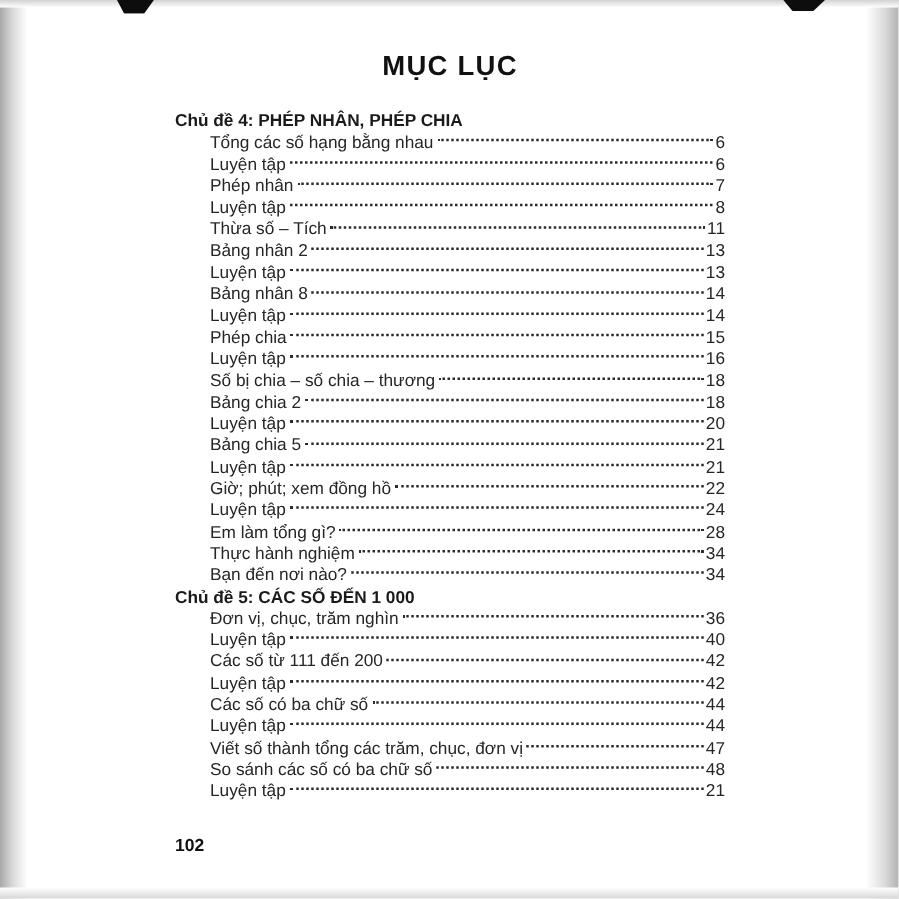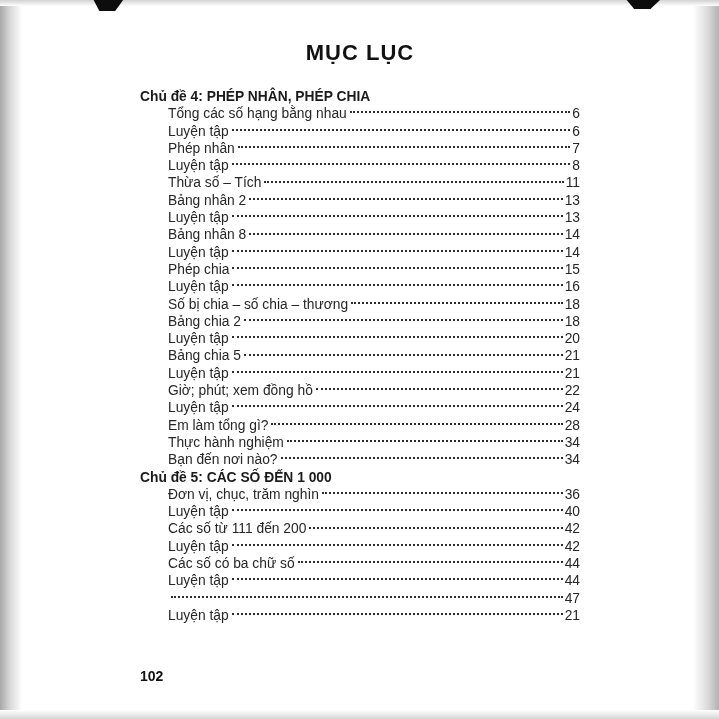--- a/index.html
+++ b/index.html
@@ -239,22 +239,28 @@
           <span class="toc-label">Các số có ba chữ số</span>
           <span class="toc-dots"></span>
           <span class="toc-page">44</span>
         </div>
         <div class="toc-row">
           <span class="toc-label">Luyện tập</span>
           <span class="toc-dots"></span>
           <span class="toc-page">44</span>
         </div>
         <div class="toc-row">
+          <span class="toc-label">Viết số thành tổng các trăm, chục, đơn vị</span>
           <span class="toc-dots"></span>
           <span class="toc-page">47</span>
+        </div>
+        <div class="toc-row">
+          <span class="toc-label">So sánh các số có ba chữ số</span>
+          <span class="toc-dots"></span>
+          <span class="toc-page">48</span>
         </div>
         <div class="toc-row">
           <span class="toc-label">Luyện tập</span>
           <span class="toc-dots"></span>
           <span class="toc-page">21</span>
         </div>
       </div>
   </div>
 
   <div class="footer-num">102</div>

